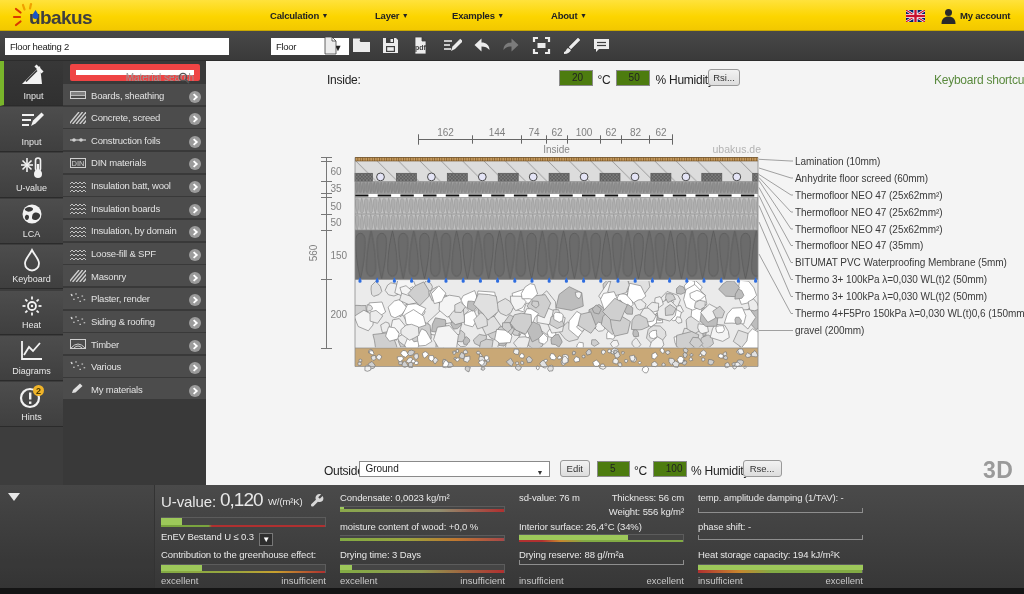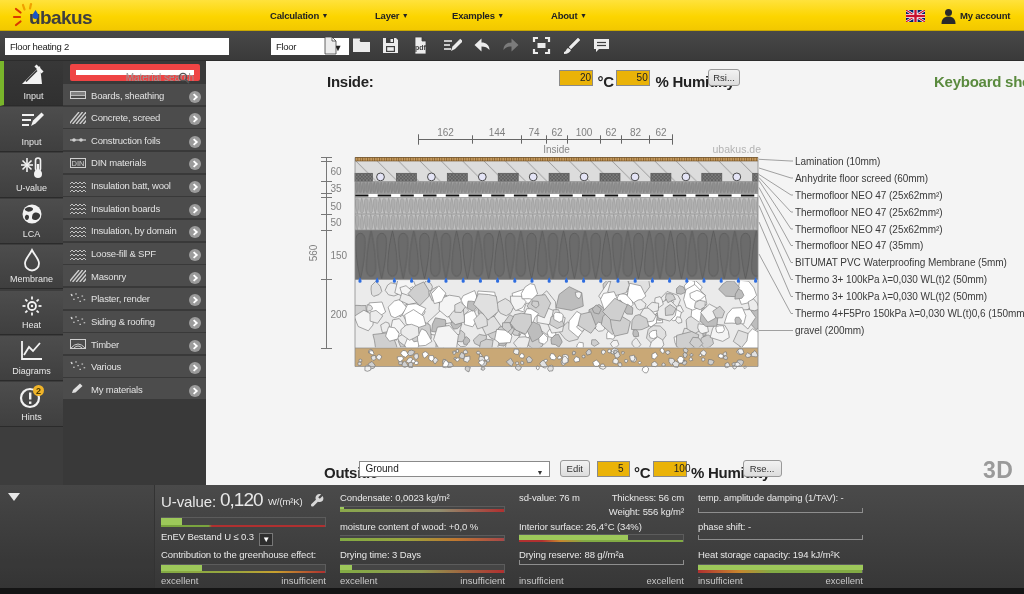--- a/index.html
+++ b/index.html
@@ -16,22 +16,22 @@
 .tab.sel { background:linear-gradient(#383838,#303030); border-left:4px solid #79b52b; }
 .tico { position:absolute; left:50%; transform:translateX(-50%); top:3px; }
 .tab.sel .tico { left:47%; }
 .tlab { position:absolute; bottom:4px; width:100%; text-align:center; font-size:9px; color:#e8e8e8; }
 #mpanel { position:absolute; left:63px; top:61px; width:143px; height:424px; background:#393939; }
 #msearch { position:absolute; left:7px; top:3px; width:130px; height:16.5px; background:#fff; border:6px solid #ef4444; border-radius:2px; font-size:10px; color:#999; line-height:15px; padding-left:9px;text-align:right; }
 .mrow { position:absolute; left:0; width:143px; height:21px; background:#4c4c4c; }
 .mlab { position:absolute; left:28px; top:5.5px; font-size:9.5px; letter-spacing:-0.2px; color:#e2e2e2; }
 .chev { position:absolute; right:5.5px; top:4.5px; }
 #canvas { position:absolute; left:206px; top:61px; width:818px; height:424px; background:#f4f4f4; }
-.ctl { position:absolute; font-size:15px; letter-spacing:-0.25px; white-space:nowrap; color:#222;font-weight:bold; }
-.inp { position:absolute; background:#eab308; border:1px solid #8a8a8a; font-size:10px; color:#222; line-height:14px; padding-left:20px; height:16px; }
+.ctl { position:absolute; font-size:12px; letter-spacing:-0.25px; white-space:nowrap; color:#222; }
+.inp { position:absolute; background:#4d7c0f; border:1px solid #8a8a8a; font-size:10px; color:#222; line-height:14px; padding-left:12px; height:16px; }
 .drop { position:absolute; background:#fff; border:1px solid #8a8a8a; font-size:10px; color:#222; line-height:14px; padding-left:5px; height:16px; }
 .drop .car { position:absolute; right:6px; top:4px; font-size:7px; color:#333; }
 .btn { position:absolute; background:linear-gradient(#f2f2f2,#ddd); border:1px solid #999; border-radius:3px; font-size:9.5px; color:#333; text-align:center; height:17px; line-height:16px; }
 #bottom { position:absolute; left:0; top:485px; width:1024px; height:103px; background:linear-gradient(#4a4a4a,#373737); }
 #bstrip { position:absolute; left:0; top:588px; width:1024px; height:6px; background:#141414; }
 #bottom .lbl { position:absolute; font-size:9.5px; letter-spacing:-0.1px; color:#e8e8e8; white-space:nowrap; }
 #bottom .sub { position:absolute; font-size:9.5px; color:#c9c9c9; }
 </style></head>
 <body>
 <div id="header">
@@ -166,21 +166,21 @@
             <path d="M14,11 C16.5,10 19.5,11 20,13 C20.5,15 18.5,17.5 16,18 C13.5,18.5 11.5,17 12,15 C12.4,13.4 12.5,11.6 14,11 Z"></path>
             <path d="M6,13 C7.5,12.5 9,13.5 9,15 C9,16.5 8,18.5 6.5,18 C5,17.5 4,14.5 6,13 Z"></path>
           </g>
         </svg></div>
       <div class="tlab">LCA</div>
     </div>
 <div class="tab" style="top:183.6px">
       <div class="tico"><svg width="24" height="24" viewBox="0 0 24 24">
           <path d="M12,2 C15,8 19,11 19,15.5 A7,7 0 1 1 5,15.5 C5,11 9,8 12,2 Z" fill="none" stroke="#f2f2f2" stroke-width="1.8"></path>
         </svg></div>
-      <div class="tlab">Membrane</div>
+      <div class="tlab">Keyboard</div>
     </div>
 <div class="tab" style="top:229.5px">
       <div class="tico"><svg width="24" height="24" viewBox="0 0 24 24">
           <circle cx="12" cy="12" r="4" fill="none" stroke="#f2f2f2" stroke-width="1.8"></circle>
           <circle cx="12" cy="12" r="1.2" fill="#f2f2f2"></circle>
           <g stroke="#f2f2f2" stroke-width="1.8">
             <line x1="18.5" y1="12.0" x2="21.5" y2="12.0"></line>
             <line x1="16.6" y1="16.6" x2="18.7" y2="18.7"></line>
             <line x1="12.0" y1="18.5" x2="12.0" y2="21.5"></line>
             <line x1="7.4" y1="16.6" x2="5.3" y2="18.7"></line>

